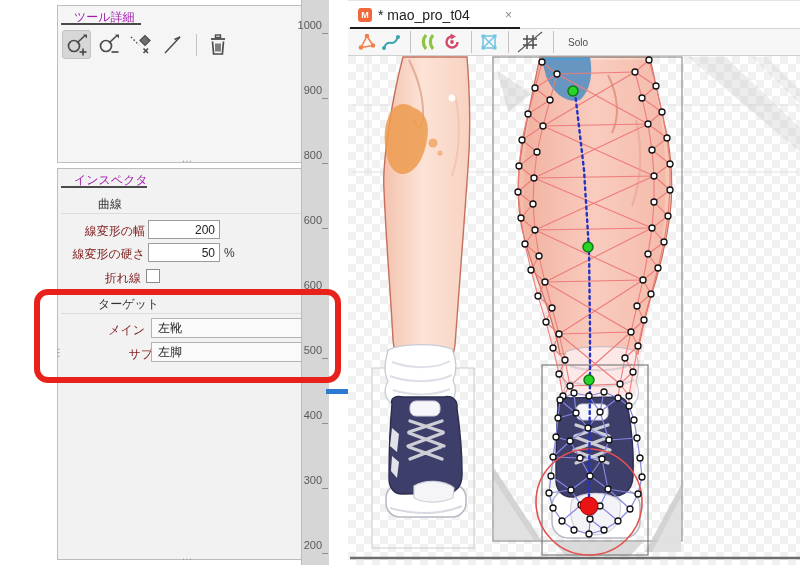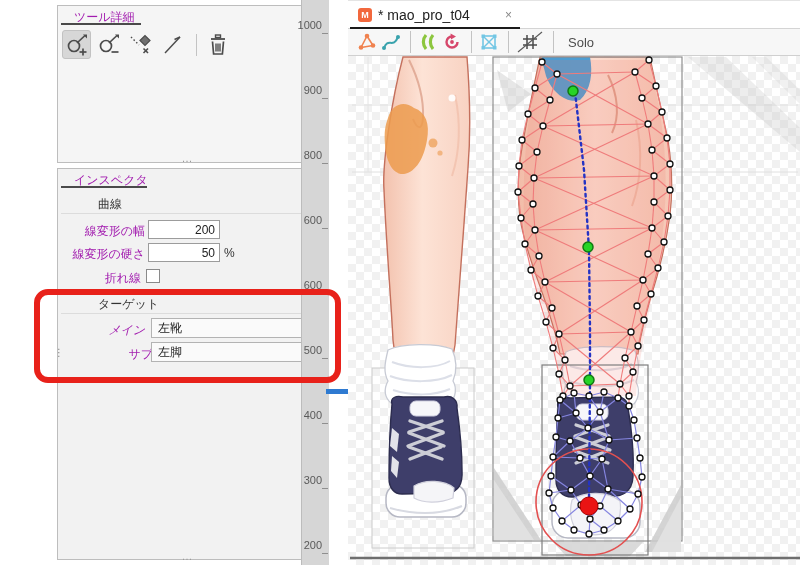--- a/index.html
+++ b/index.html
@@ -19,21 +19,21 @@
 
   .toolrow { position:absolute; left:4px; top:24px; display:flex; align-items:center; }
   .toolbtn { width:29px; height:29px; display:flex; align-items:center; justify-content:center;
     border-radius:3px; margin-right:3px; }
   .toolbtn.selected { background:#d7d7d7; border:1px solid #c2c2c2; }
   .vsep { width:1px; height:22px; background:#c3c3c3; margin:0 6px; }
 
   
   .section-label { position:absolute; left:4px; font-size:12px; color:#333;padding-left:36px; }
   .hsep { position:absolute; left:3px; right:3px; height:1px; background:#dcdcdc; }
-  .row-label { position:absolute; font-size:12px; color:#a21caf; text-align:right; }
+  .row-label { position:absolute; font-size:12px; color:#7f1d1d; text-align:right; }
   .num-input { position:absolute; height:19px; border:1px solid #9c9c9c; background:#fff;
     font-size:12px; text-align:right; padding-right:4px; color:#222;
     font-family:"Liberation Sans","DejaVu Sans",sans-serif; }
   .txt-input { position:absolute; height:20px; border:1px solid #b3b3b3; background:#fafafa;
     font-size:12px; text-align:left; padding-left:6px; color:#222;
     font-family:"Liberation Sans","DejaVu Sans",sans-serif; }
   .chk { position:absolute; width:14px; height:14px; border:1px solid #8a8a8a; background:#fff; }
   .unit { position:absolute; font-size:12px; color:#333; }
 
   
@@ -52,21 +52,21 @@
   .file-icon { width:14px; height:14px; border-radius:3px; display:flex; align-items:center;
     justify-content:center; color:#fff; font-size:9px; font-weight:bold; margin-right:6px; }
   #tab-title { font-size:14px; color:#222; flex:1; white-space:nowrap; }
   #tab-close { font-size:12px; color:#888; margin-left:6px; }
 
   #canvas-toolbar { position:absolute; left:348px; top:29px; width:452px; height:27px;
     background:#f7f7f7; border-bottom:1px solid #d0d0d0; display:flex; align-items:center;
     padding-left:8px; }
   .tb-icon { width:22px; height:22px; display:flex; align-items:center; justify-content:center;
     margin-right:2px; }
-  #solo-label { font-size:13px; color:#4d4d4d; margin-left:8px; }
+  #solo-label { font-size:10px; color:#4d4d4d; margin-left:8px; }
 
   #canvas-viewport { position:absolute; left:348px; top:56px; width:452px; height:509px;
     background:
       conic-gradient(#ffffff 0 25%, #f1f1f1 0 50%, #ffffff 0 75%, #f1f1f1 0);
     background-size:16px 16px; }
   #art { position:absolute; left:0; top:0; }
 
   
   #annotation-box { position:absolute; left:34px; top:289px; width:307px; height:94px;
     border:6px solid #e8211a; border-radius:14px; pointer-events:none; z-index:40; }
@@ -137,21 +137,21 @@
   <input class="num-input" style="top: 74px; left: 90px; width: 72px;" value="50">
   <div class="unit" style="top:77px; left:166px;">%</div>
 
   <div class="row-label" style="top:101px; left:10px; width:73px;">折れ線</div>
   <div class="chk" style="top:100px; left:88px;"></div>
 
   <div class="hsep" style="top:122px;"></div>
   <div class="section-label" style="top:127px;">ターゲット</div>
   <div class="hsep" style="top:144px;"></div>
 
-  <div class="row-label" style="top:153px; left:30px; width:57px;font-style:italic;">メイン</div>
+  <div class="row-label" style="top:153px; left:30px; width:57px;">メイン</div>
   <input class="txt-input" style="top: 149px; left: 93px; width: 165px;" readonly="" value="左靴">
   <div class="row-label" style="top:177px; left:38px; width:57px;">サブ</div>
   <input class="txt-input" style="top: 173px; left: 93px; width: 165px;" readonly="" value="左脚">
 
   <div class="dots-h" style="bottom:0px;">…</div>
   <div class="dots-v" style="left:-4px; top:182px;">⋮</div>
   <div class="dots-v" style="right:-5px; top:184px;">⋮</div>
 </div>
 
 <div id="ruler">

